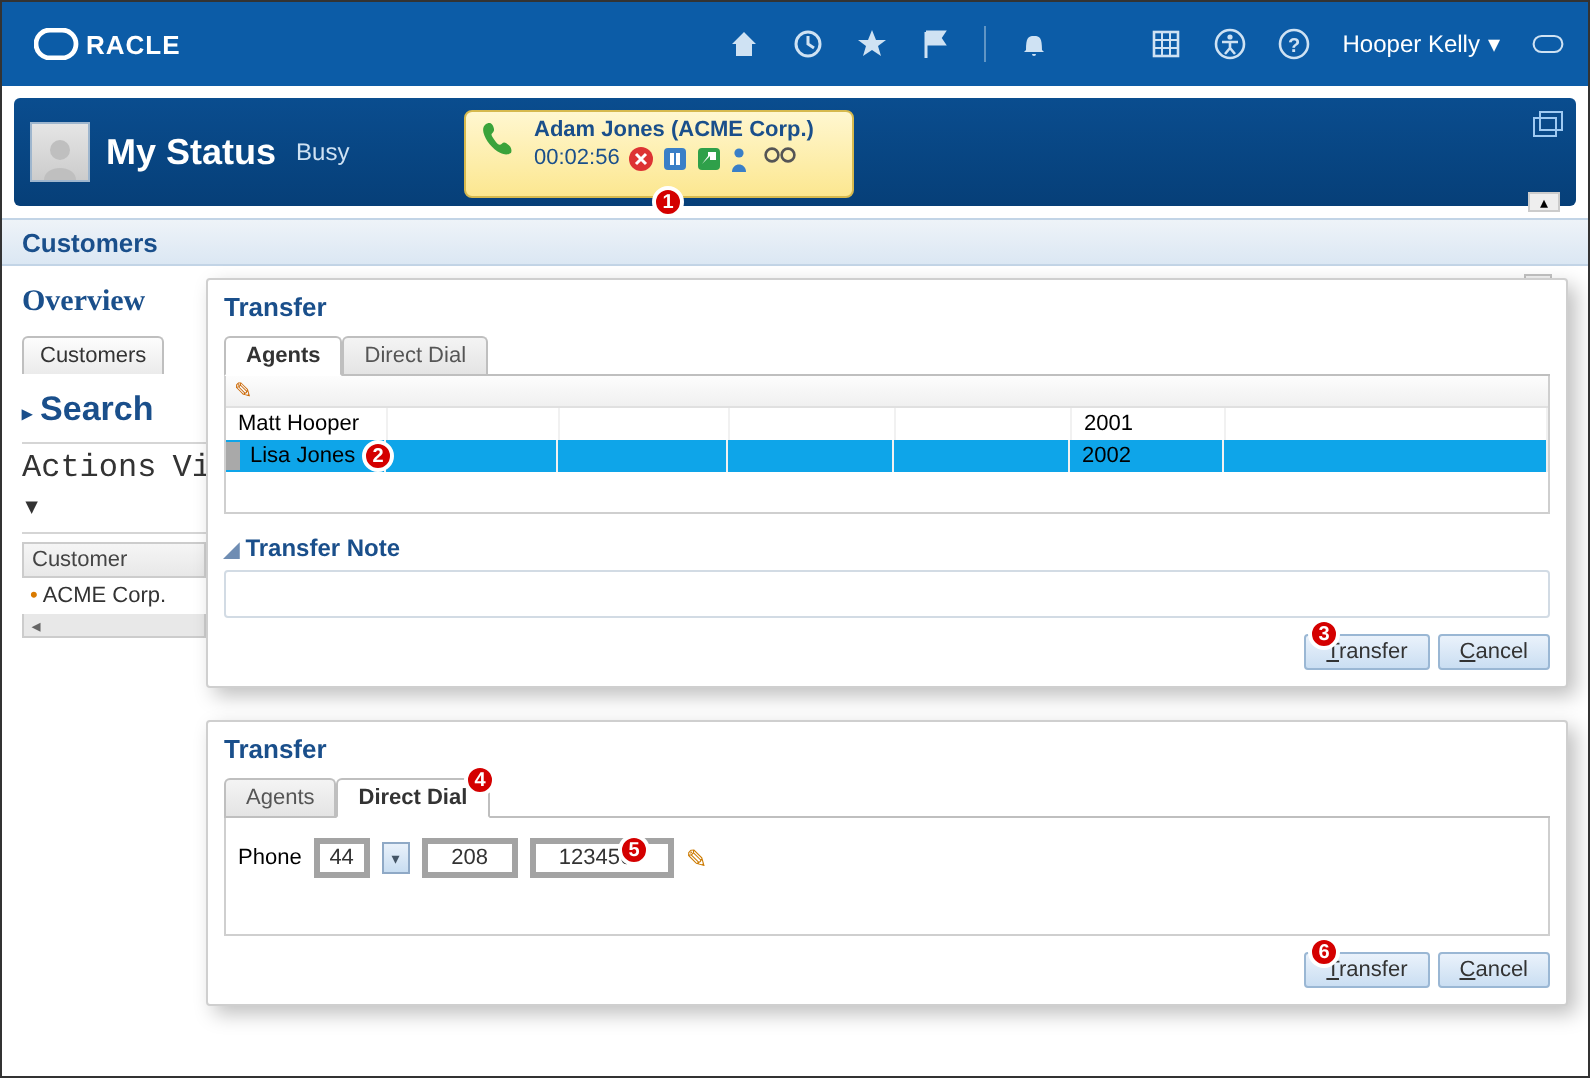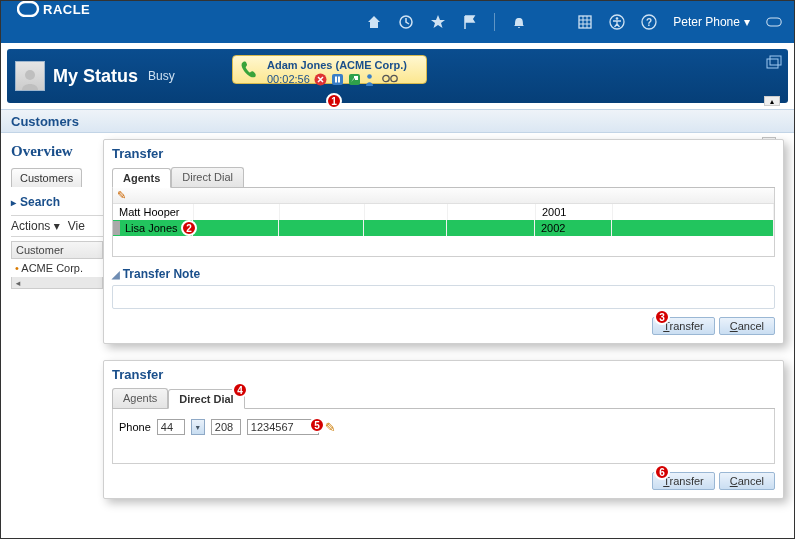--- a/index.html
+++ b/index.html
@@ -1,92 +1,92 @@
 <!DOCTYPE html>
 <html><head>
 <meta charset="utf-8">
 <style>
 * { box-sizing: border-box; margin: 0; padding: 0; }
 body { font-family: Arial, Helvetica, sans-serif; font-size: 11px; background: #fff; width: 795px; height: 539px; overflow: hidden; border: 1px solid #333; }
 
 
 .topbar { background: #0c5ca7; height: 42px; display: flex; align-items: center; padding: 0 12px; }
-.brand { height: 42px; width: 100px; display: flex; padding-left: 4px; }
+.brand { height: 42px; width: 100px; display: flex; align-items: center; padding-left: 4px; }
 .topbar-spacer { flex: 1; }
 .topbar-icons { display: flex; align-items: center; gap: 16px; color: #cfe2f3; }
 .topbar-icons .sep { width: 1px; height: 18px; background: rgba(255,255,255,0.35); }
 .user { color: #fff; font-size: 12px; display:flex; align-items:center; gap:4px; }
 .icon { width: 16px; height: 16px; display:inline-flex; align-items:center; justify-content:center; }
 
 
 .statusbar { background: linear-gradient(#0a4d8f,#063f78); height: 54px; margin: 6px; border-radius: 3px; display:flex; align-items:center; padding: 0 8px; position: relative; }
 .avatar { width: 30px; height: 30px; background: linear-gradient(#e5e5e5,#ccc); border:1px solid #9eb6ce; margin-right: 8px; display:flex; align-items:flex-end; justify-content:center; }
 .status-label { color:#fff; font-weight:bold; font-size:18px; margin-right:10px; }
 .status-value { color:#cfe2f3; font-size:12px; }
 
-.call-chip { position:absolute; left:225px; top:6px; width:195px; height:29px; background: linear-gradient(#fff7d0,#fce790); border:1px solid #d6b94e; border-radius:4px; display:flex; padding:3px 6px; gap:6px; }
+.call-chip { position:absolute; left:225px; top:6px; width:195px; height:44px; background: linear-gradient(#fff7d0,#fce790); border:1px solid #d6b94e; border-radius:4px; display:flex; padding:3px 6px; gap:6px; }
 .phone-icon { color:#3aa33a; font-size:20px; line-height:1; }
 .call-text { font-size:11px; color:#1a4f8b; font-weight:bold; line-height:13px; }
 .call-time-row { display:flex; align-items:center; gap:4px; font-size:11px; font-weight:normal; margin-top:1px; }
 .call-time-row .ci { width:13px; height:13px; }
 
 .badge { position:absolute; width:16px; height:16px; background:#d40000; border:2px solid #fff; border-radius:50%; color:#fff; font-size:10px; font-weight:bold; display:flex; align-items:center; justify-content:center; }
 
 
 .page-strip { background: linear-gradient(#eef3f8,#dbe7f3); height:24px; border-top:1px solid #c2d4e6; border-bottom:1px solid #c2d4e6; padding:0 10px; display:flex; align-items:center; }
 .page-strip-title { color:#1a4f8b; font-weight:bold; font-size:13px; }
 
 .content { display:flex; padding: 6px 10px 10px 10px; gap: 0; position:relative; }
 
 .sidebar { width: 92px; padding-top: 4px; }
 .overview-title { color:#1a4f8b; font-weight:bold; font-size:15px; margin-bottom:8px;font-family:Liberation Serif, serif; }
 .side-tabs { display:flex; }
 .side-tab { background: linear-gradient(#fdfdfd,#ebebeb); border:1px solid #bfbfbf; border-bottom:none; border-radius:3px 3px 0 0; padding:3px 8px; font-size:11px; color:#333; }
-.side-search { color:#1a4f8b; font-weight:bold; font-size:12px; margin:8px 0 6px 0; }
+.side-search { color:#1a4f8b; font-weight:bold; font-size:17px; margin:8px 0 6px 0; }
 .side-search::before { content:"▸"; margin-right:4px; font-size:10px; }
-.actions-bar { border:1px solid #d5d5d5; border-left:none; border-right:none; padding:3px 0; font-size:12px; display:flex; gap:8px; }
+.actions-bar { border:1px solid #d5d5d5; border-left:none; border-right:none; padding:3px 0; font-size:16px; display:flex; gap:8px;font-family:Liberation Mono, monospace; }
 .actions-bar span.lbl { color:#333; }
 .cust-header { background:linear-gradient(#f5f5f5,#e8e8e8); border:1px solid #ccc; padding:2px 4px; font-size:11px; color:#444; margin-top:4px; }
 .cust-row { padding:3px 4px; font-size:11px; color:#333; }
 .cust-row .dot { color:#d97a00; }
 .hscroll { background:#e8e8e8; height:12px; border:1px solid #ccc; border-top:none; display:flex; align-items:center; }
 .hscroll .ar { width:12px; text-align:center; font-size:9px; color:#666; }
 
 
 .main { flex:1; position:relative; }
 .panel { background:#fff; border:1px solid #cfcfcf; border-radius:2px; box-shadow: 4px 4px 10px rgba(0,0,0,0.25); padding:6px 8px 8px 8px; margin-bottom: 16px; position:relative; }
 .panel-title { color:#1a4f8b; font-weight:bold; font-size:13px; margin-bottom:6px; }
 
-.inner-tabs { display:flex; border-bottom:1px solid #bfbfbf; }
+.inner-tabs { display:flex; border-bottom:1px solid #bfbfbf;align-items:center; }
 .inner-tab { padding:3px 10px; font-size:11px; border:1px solid #bfbfbf; border-bottom:none; background:linear-gradient(#f4f4f4,#e4e4e4); color:#555; margin-right:0; border-radius:3px 3px 0 0; }
 .inner-tab.active { background:#fff; font-weight:bold; color:#333; position:relative; top:1px; border-bottom:1px solid #fff; }
 
 .grid-wrap { border:1px solid #cfcfcf; border-top:none; }
 .grid-toolbar { height:16px; background:linear-gradient(#fdfdfd,#f0f0f0); border-bottom:1px solid #e0e0e0; display:flex; align-items:center; padding-left:4px; }
 .fire { color:#cc6600; font-size:11px; }
 .grid-head { display:flex; background:linear-gradient(#fafafa,#ececec); border-bottom:1px solid #d5d5d5; }
 .gh { padding:3px 6px; font-size:11px; color:#333; border-right:1px solid #e3e3e3; }
 .grid-row { display:flex; font-size:11px;justify-content:space-between; }
 .gc { padding:2px 6px; border-right:1px solid #f1f1f1; }
-.grid-row.sel { background:#22c55e; }
+.grid-row.sel { background:#0ea5e9; }
 .handle { width:7px; background:#a9a9a9; height:14px; margin-right:-1px; align-self:center; }
 .col-name{flex:0 0 81px} .col-dept{flex:0 0 86px} .col-title{flex:0 0 85px} .col-city{flex:0 0 83px} .col-country{flex:0 0 88px} .col-ext{flex:0 0 77px} .col-phone{flex:1}
 
 .note-hdr { color:#1a4f8b; font-weight:bold; font-size:12px; margin:10px 0 4px 0; }
 .note-hdr .tw { color:#6f8db3; font-size:10px; margin-right:3px; }
 .note-box { border:1px solid #d2dbe4; height:24px; border-radius:2px; }
 
 .btn-row { display:flex; justify-content:flex-end; gap:4px; margin-top:8px; position:relative; }
 .btn { background:linear-gradient(#eaf2fb,#cadef2); border:1px solid #9ab7d4; padding:2px 10px; font-size:11px; color:#333; border-radius:2px; }
 .btn .u { text-decoration: underline; }
 
 
 .dd-row { display:flex; align-items:center; gap:6px; padding:10px 6px 28px 6px; font-size:11px; position:relative; border:1px solid #cfcfcf; border-top:none; }
-.dd-inp { border:1px solid #a3a3a3; padding:1px 3px; font-size:11px; color:#333; }
-.dd-sel { width:28px; } .dd-ac { width:30px; } .dd-num { width:72px; }
+.dd-inp { border:3px solid #a3a3a3; padding:1px 3px; font-size:11px; color:#333;text-align:center; }
+.dd-sel { width:28px; } .dd-ac { width:48px; } .dd-num { width:72px; }
 .dd-dropbtn { width:14px; height:16px; border:1px solid #8fa9c6; background:linear-gradient(#e9f1fa,#c8ddf1); display:flex; align-items:center; justify-content:center; font-size:8px; color:#456; }
 .pencil { color:#cc7a00; font-size:13px; }
 
 .panel2 .inner-tab.active { font-weight:bold; }
 
 
 .scroll-ar { position:absolute; right:8px; background:#f3f3f3; border:1px solid #c2c2c2; width:14px; height:14px; font-size:9px; color:#666; display:flex; align-items:center; justify-content:center; }
 .status-icon-r { position:absolute; right:6px; top:6px; color:#9fcaf2; }
 .chip-ar { position:absolute; right:8px; bottom:-3px; width:16px; height:10px; background:#eee; border:1px solid #ccc; font-size:8px; display:flex; align-items:center; justify-content:center; }
 </style>
@@ -143,21 +143,21 @@
           <path d="M4 7 L12 7 M8 7 L8 10 M8 10 L5.5 13 M8 10 L10.5 13" stroke="#cfe2f3" stroke-width="1.3" fill="none"></path>
         </svg>
       </span>
     <span class="icon">
         <svg width="16" height="16" viewBox="0 0 16 16">
           <circle cx="8" cy="8" r="7" fill="none" stroke="#cfe2f3" stroke-width="1.3"></circle>
           <text x="8" y="12" text-anchor="middle" fill="#cfe2f3" font-size="10" font-weight="bold">?</text>
         </svg>
       </span>
     <span class="user">
-        <span>Peter Phone</span>
+        <span>Hooper Kelly</span>
         <span>▾</span>
       </span>
     <span class="icon">
         <svg width="20" height="12" viewBox="0 0 20 12">
           <rect x="1" y="1" width="18" height="10" rx="5" fill="none" stroke="#cfe2f3" stroke-width="1.3"></rect>
         </svg>
       </span>
   </div>
 </div>
 

